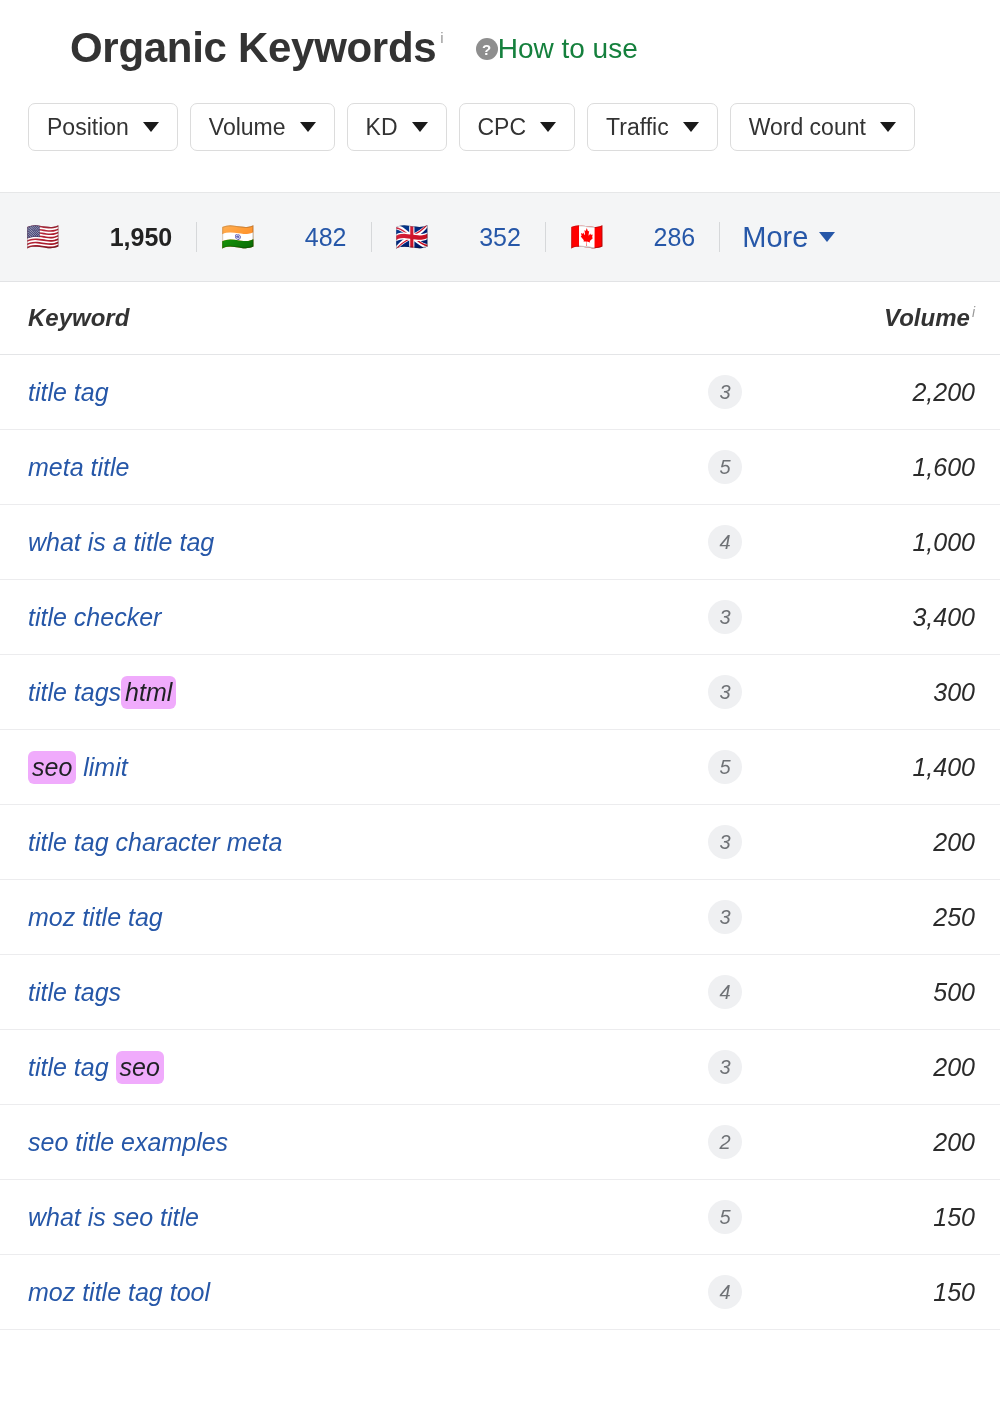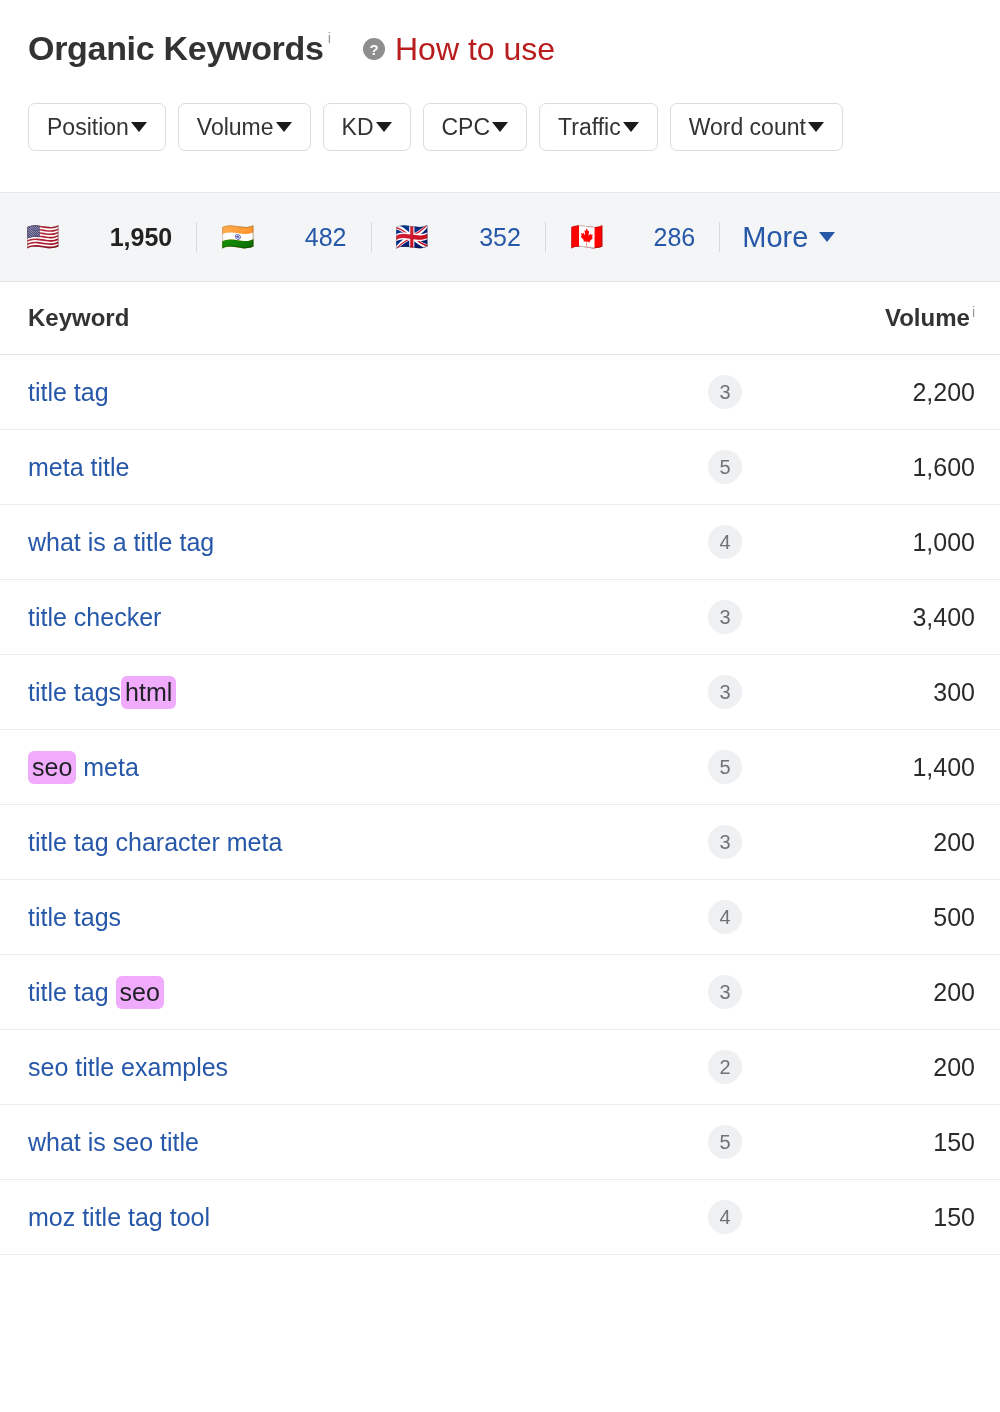--- a/index.html
+++ b/index.html
@@ -21,25 +21,26 @@
     padding: 0 0 0 28px;
   }
   .title-row {
     display: flex;
     align-items: flex-start;
     height: 96px;
     padding-top: 26px;
     box-sizing: border-box;
   }
   .page-title {
-    font-size: 34px;
+    font-size: 42px;
     font-weight: bold;
     color: #333333;
     line-height: 44px;
     letter-spacing: -0.3px;
+    margin-left: 42px;
   }
   .sup-info {
     font-size: 15px;
     color: #9a9a9a;
     line-height: 15px;
     margin-left: 4px;
     margin-top: 4px;
     font-style: normal;
     cursor: pointer;
   }
@@ -57,39 +58,38 @@
     background: #8e8e8e;
     color: #ffffff;
     font-size: 15px;
     font-weight: bold;
     display: flex;
     align-items: center;
     justify-content: center;
     line-height: 1;
   }
   .how-to-use-label {
-    font-size: 32px;
-    color: #b91c1c;
-    margin-left: 10px;
+    font-size: 28px;
+    color: #15803d;
     line-height: 24px;
   }
 
   
   .filter-bar {
     display: flex;
     gap: 12px;
     padding-left: 28px;
     height: 62px;
     align-items: center;
     box-sizing: border-box;
   }
   .filter-btn {
     display: inline-flex;
     align-items: center;
-    gap: 2px;
+    gap: 14px;
     height: 48px;
     padding: 0 18px;
     border: 1px solid #dcdcdc;
     border-radius: 7px;
     background: #ffffff;
     font-size: 23px;
     color: #333333;
     white-space: nowrap;
     cursor: pointer;
     box-sizing: border-box;
@@ -162,20 +162,21 @@
     border-right: 8px solid transparent;
     border-top: 10px solid #2657a8;
     display: inline-block;
   }
 
   
   .kw-table {
     width: 100%;
     border-collapse: collapse;
     table-layout: fixed;
+    font-style: italic;
   }
   .kw-table th, .kw-table td {
     padding: 0;
     vertical-align: middle;
   }
   .kw-table thead th {
     height: 72px;
     border-bottom: 1px solid #e4e5e7;
     font-size: 24px;
     font-weight: bold;
@@ -342,28 +343,33 @@
         <td class="kw-cell"><span class="kw-link"><span>title checker</span></span></td>
         <td class="kd-cell"><span class="kd-badge">3</span></td>
         <td class="vol-cell">3,400</td>
       </tr>
       <tr class="kw-row">
         <td class="kw-cell"><span class="kw-link"><span>title tags</span><span class="hl">html</span></span></td>
         <td class="kd-cell"><span class="kd-badge">3</span></td>
         <td class="vol-cell">300</td>
       </tr>
       <tr class="kw-row">
-        <td class="kw-cell"><span class="kw-link"><span class="hl">seo</span><span> meta</span></span></td>
+        <td class="kw-cell"><span class="kw-link"><span class="hl">seo</span><span> limit</span></span></td>
         <td class="kd-cell"><span class="kd-badge">5</span></td>
         <td class="vol-cell">1,400</td>
       </tr>
       <tr class="kw-row">
         <td class="kw-cell"><span class="kw-link"><span>title tag character meta</span></span></td>
         <td class="kd-cell"><span class="kd-badge">3</span></td>
         <td class="vol-cell">200</td>
+      </tr>
+      <tr class="kw-row">
+        <td class="kw-cell"><span class="kw-link"><span>moz title tag</span></span></td>
+        <td class="kd-cell"><span class="kd-badge">3</span></td>
+        <td class="vol-cell">250</td>
       </tr>
       <tr class="kw-row">
         <td class="kw-cell"><span class="kw-link"><span>title tags</span></span></td>
         <td class="kd-cell"><span class="kd-badge">4</span></td>
         <td class="vol-cell">500</td>
       </tr>
       <tr class="kw-row">
         <td class="kw-cell"><span class="kw-link"><span>title tag </span><span class="hl">seo</span></span></td>
         <td class="kd-cell"><span class="kd-badge">3</span></td>
         <td class="vol-cell">200</td>

